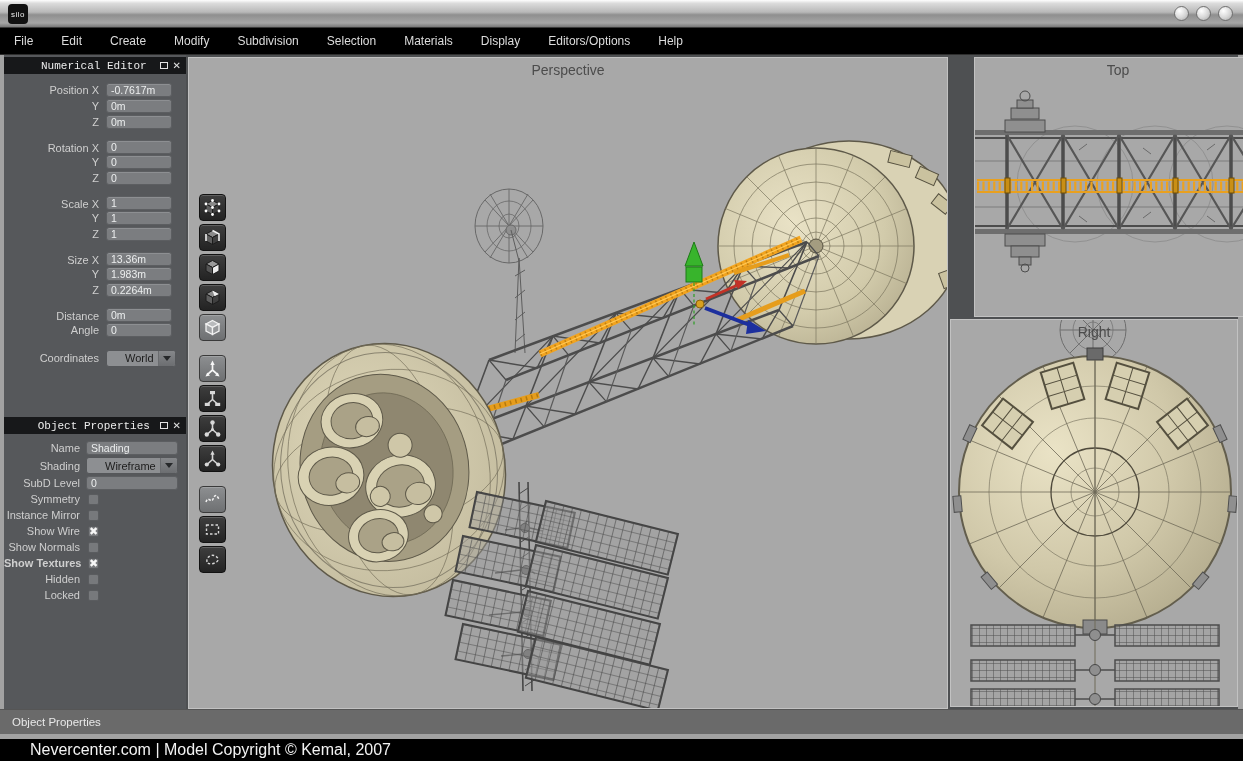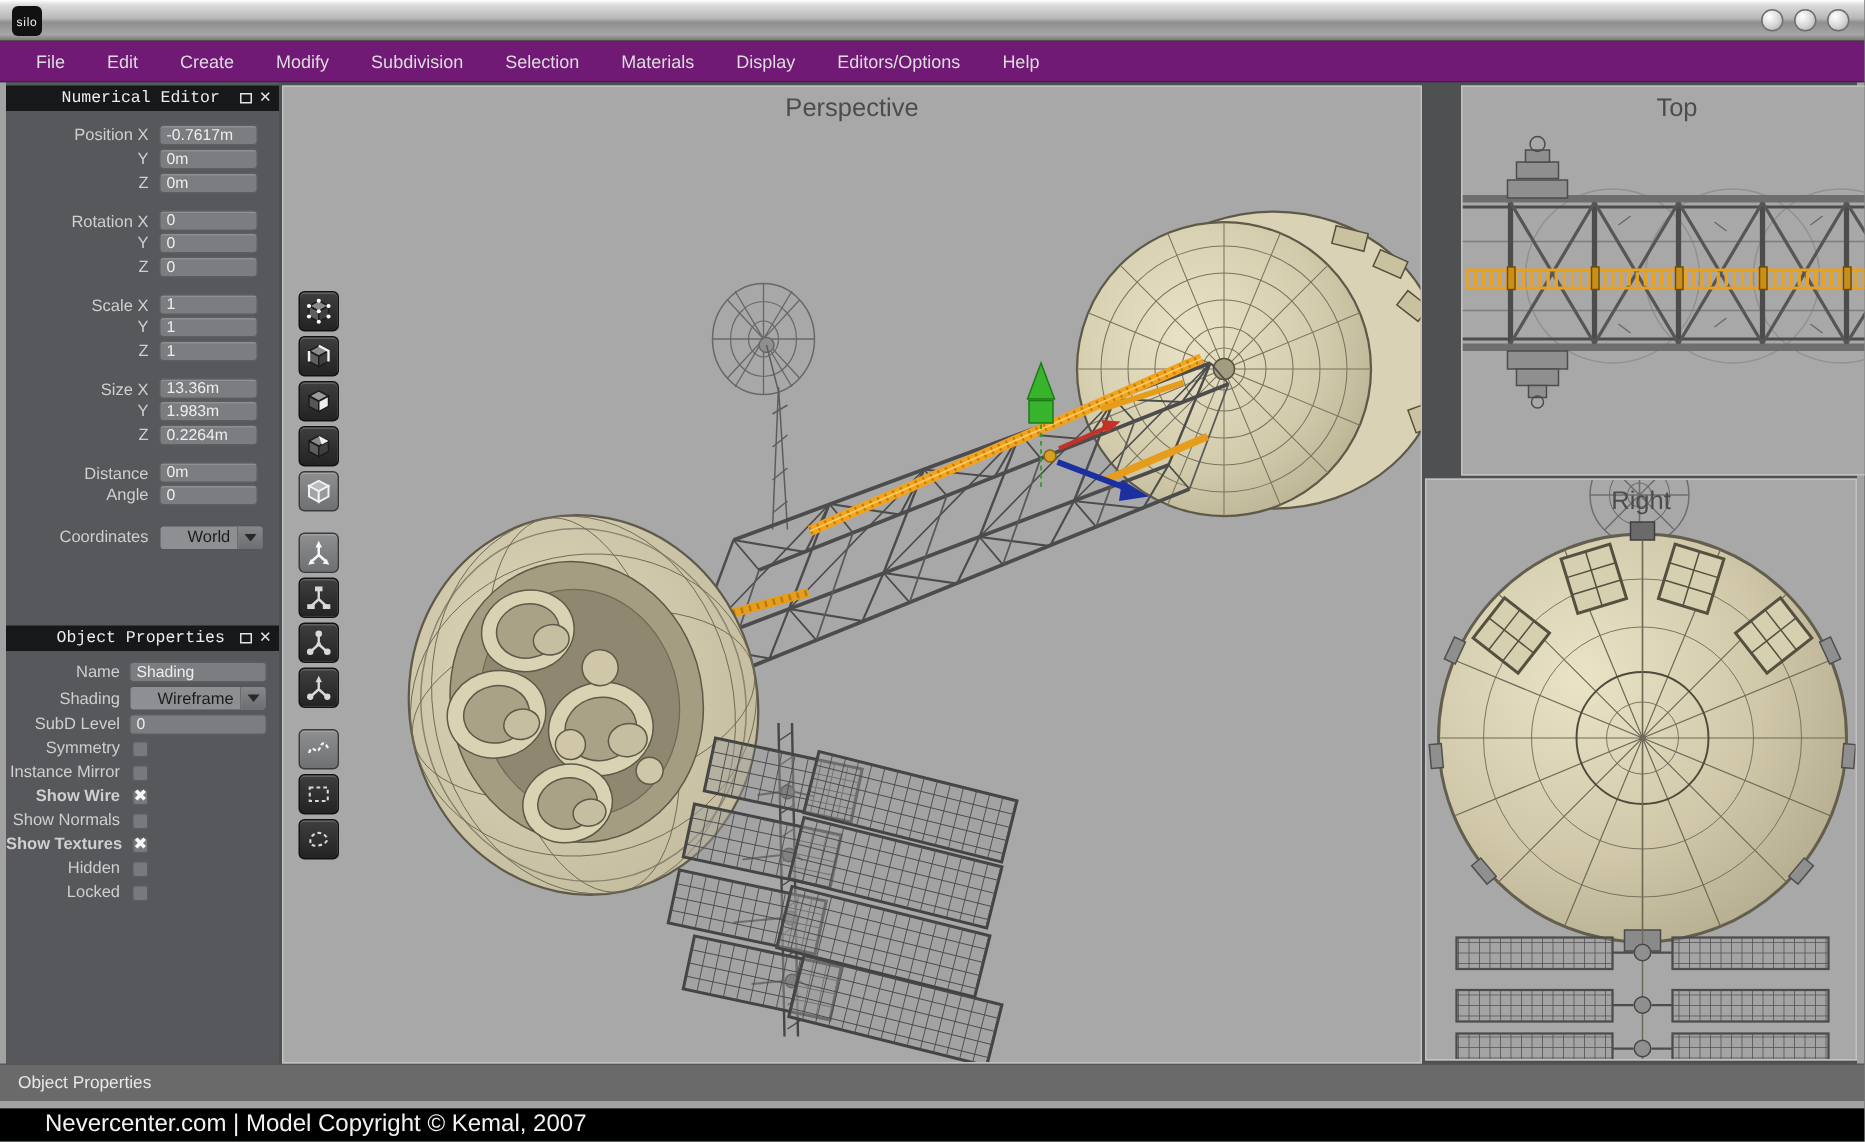--- a/index.html
+++ b/index.html
@@ -11,22 +11,22 @@
     background:linear-gradient(#ffffff,#dcdcdc 12%,#b8b8b8 45%,#8f8f8f 55%,#a6a6a6 85%,#787878);
     border-bottom:1px solid #3a3a3a; display:flex; align-items:center; }
   .logo { position:absolute; left:8px; top:4px; width:20px; height:20px; background:#111; color:#eee;
     border-radius:4px; font-size:8px; display:flex; align-items:center; justify-content:center; letter-spacing:.5px; }
   .win-title { width:100%; text-align:center; font-size:12.5px; font-weight:bold; color:#111; }
   .win-btns { position:absolute; right:10px; top:6px; display:flex; gap:7px; }
   .win-btn { width:15px; height:15px; border-radius:50%; border:1px solid #6f6f6f;
     background:radial-gradient(circle at 35% 30%, #ffffff, #d6d6d6 55%, #a5a5a5); }
 
   
-  .menubar { height:27px; background:linear-gradient(#55555 7,#4a4a4c); background-color:#701a75;
-    border-bottom:1px solid #2e2e2e; display:flex; align-items:center; padding-left:10px; }
+  .menubar { height:27px; background:linear-gradient(#55555 7,#4a4a4c); background-color:#000000;
+    border-bottom:1px solid #2e2e2e; display:flex; align-items:center; padding-left:0; }
   .menu-item { color:#dcdcdc; font-size:12px; padding:0 14px; line-height:26px; cursor:default; }
 
   
   .workspace { position:relative; height:654px; background:#4e5052; }
   .edge { position:absolute; top:0; bottom:0; background:#a2a2a2; }
   .edge.l { left:0; width:4px; } .edge.r { right:0; width:5px; }
 
   
   .panel-col { position:absolute; left:4px; top:0; width:182px; height:654px; background:#56585b; }
   .panel { position:absolute; left:0; width:182px; }
@@ -51,21 +51,21 @@
 
   .op-lbl { width:82px; text-align:right; padding-right:6px; color:#cfcfcf; font-size:11px; white-space:nowrap; }
   .op-field { width:92px; height:14px; background:#7b7d80; border-radius:3px; border:1px solid #5c5e61;
     color:#eceeee; font-size:10.5px; line-height:12px; padding-left:4px; }
   .op-dd { width:92px; }
   .chk { width:11px; height:11px; background:#77797c; border:1px solid #5a5c5f; border-radius:2px; margin-left:2px;
     color:#f6f6f6; font-size:11px; line-height:9px; text-align:center; overflow:visible; }
 
   
   .viewport { position:absolute; background:#a8a8a8; border:1px solid #c2c2c2; }
-  .vp-label { position:absolute; top:4px; width:100%; text-align:center; color:#4c4c4c; font-size:17px; }
+  .vp-label { position:absolute; top:4px; width:100%; text-align:center; color:#4c4c4c; font-size:14px; }
   #vp-persp { left:188px; top:2px; width:760px; height:652px; }
   #vp-top   { left:950px; top:2px;  width:288px; height:260px;margin-left:24px; }
   #vp-right { left:950px; top:264px; width:288px; height:388px; }
   .vp-svg { position:absolute; left:0; top:0; }
 
   
   .tool { position:absolute; left:10px; width:27px; height:27px; border-radius:4px; border:1px solid #121212;
     background:linear-gradient(#3e3e3e,#232323); box-shadow:inset 0 1px 0 rgba(255,255,255,.18);
     display:flex; align-items:center; justify-content:center; }
   .tool.active { background:linear-gradient(#8d8f91,#6e7072); border-color:#3a3a3a; }
@@ -214,21 +214,21 @@
           </div>
           <div class="row">
               <span class="op-lbl">Symmetry</span>
               <span class="chk"></span>
             </div>
           <div class="row">
               <span class="op-lbl">Instance Mirror</span>
               <span class="chk"></span>
             </div>
           <div class="row">
-              <span class="op-lbl" style="font-weight:bold;">Show Wire</span>
+              <span class="op-lbl" style="font-weight:normal;">Show Wire</span>
               <span class="chk">✖</span>
             </div>
           <div class="row">
               <span class="op-lbl">Show Normals</span>
               <span class="chk"></span>
             </div>
           <div class="row">
               <span class="op-lbl" style="font-weight:bold;">Show Textures</span>
               <span class="chk">✖</span>
             </div>

